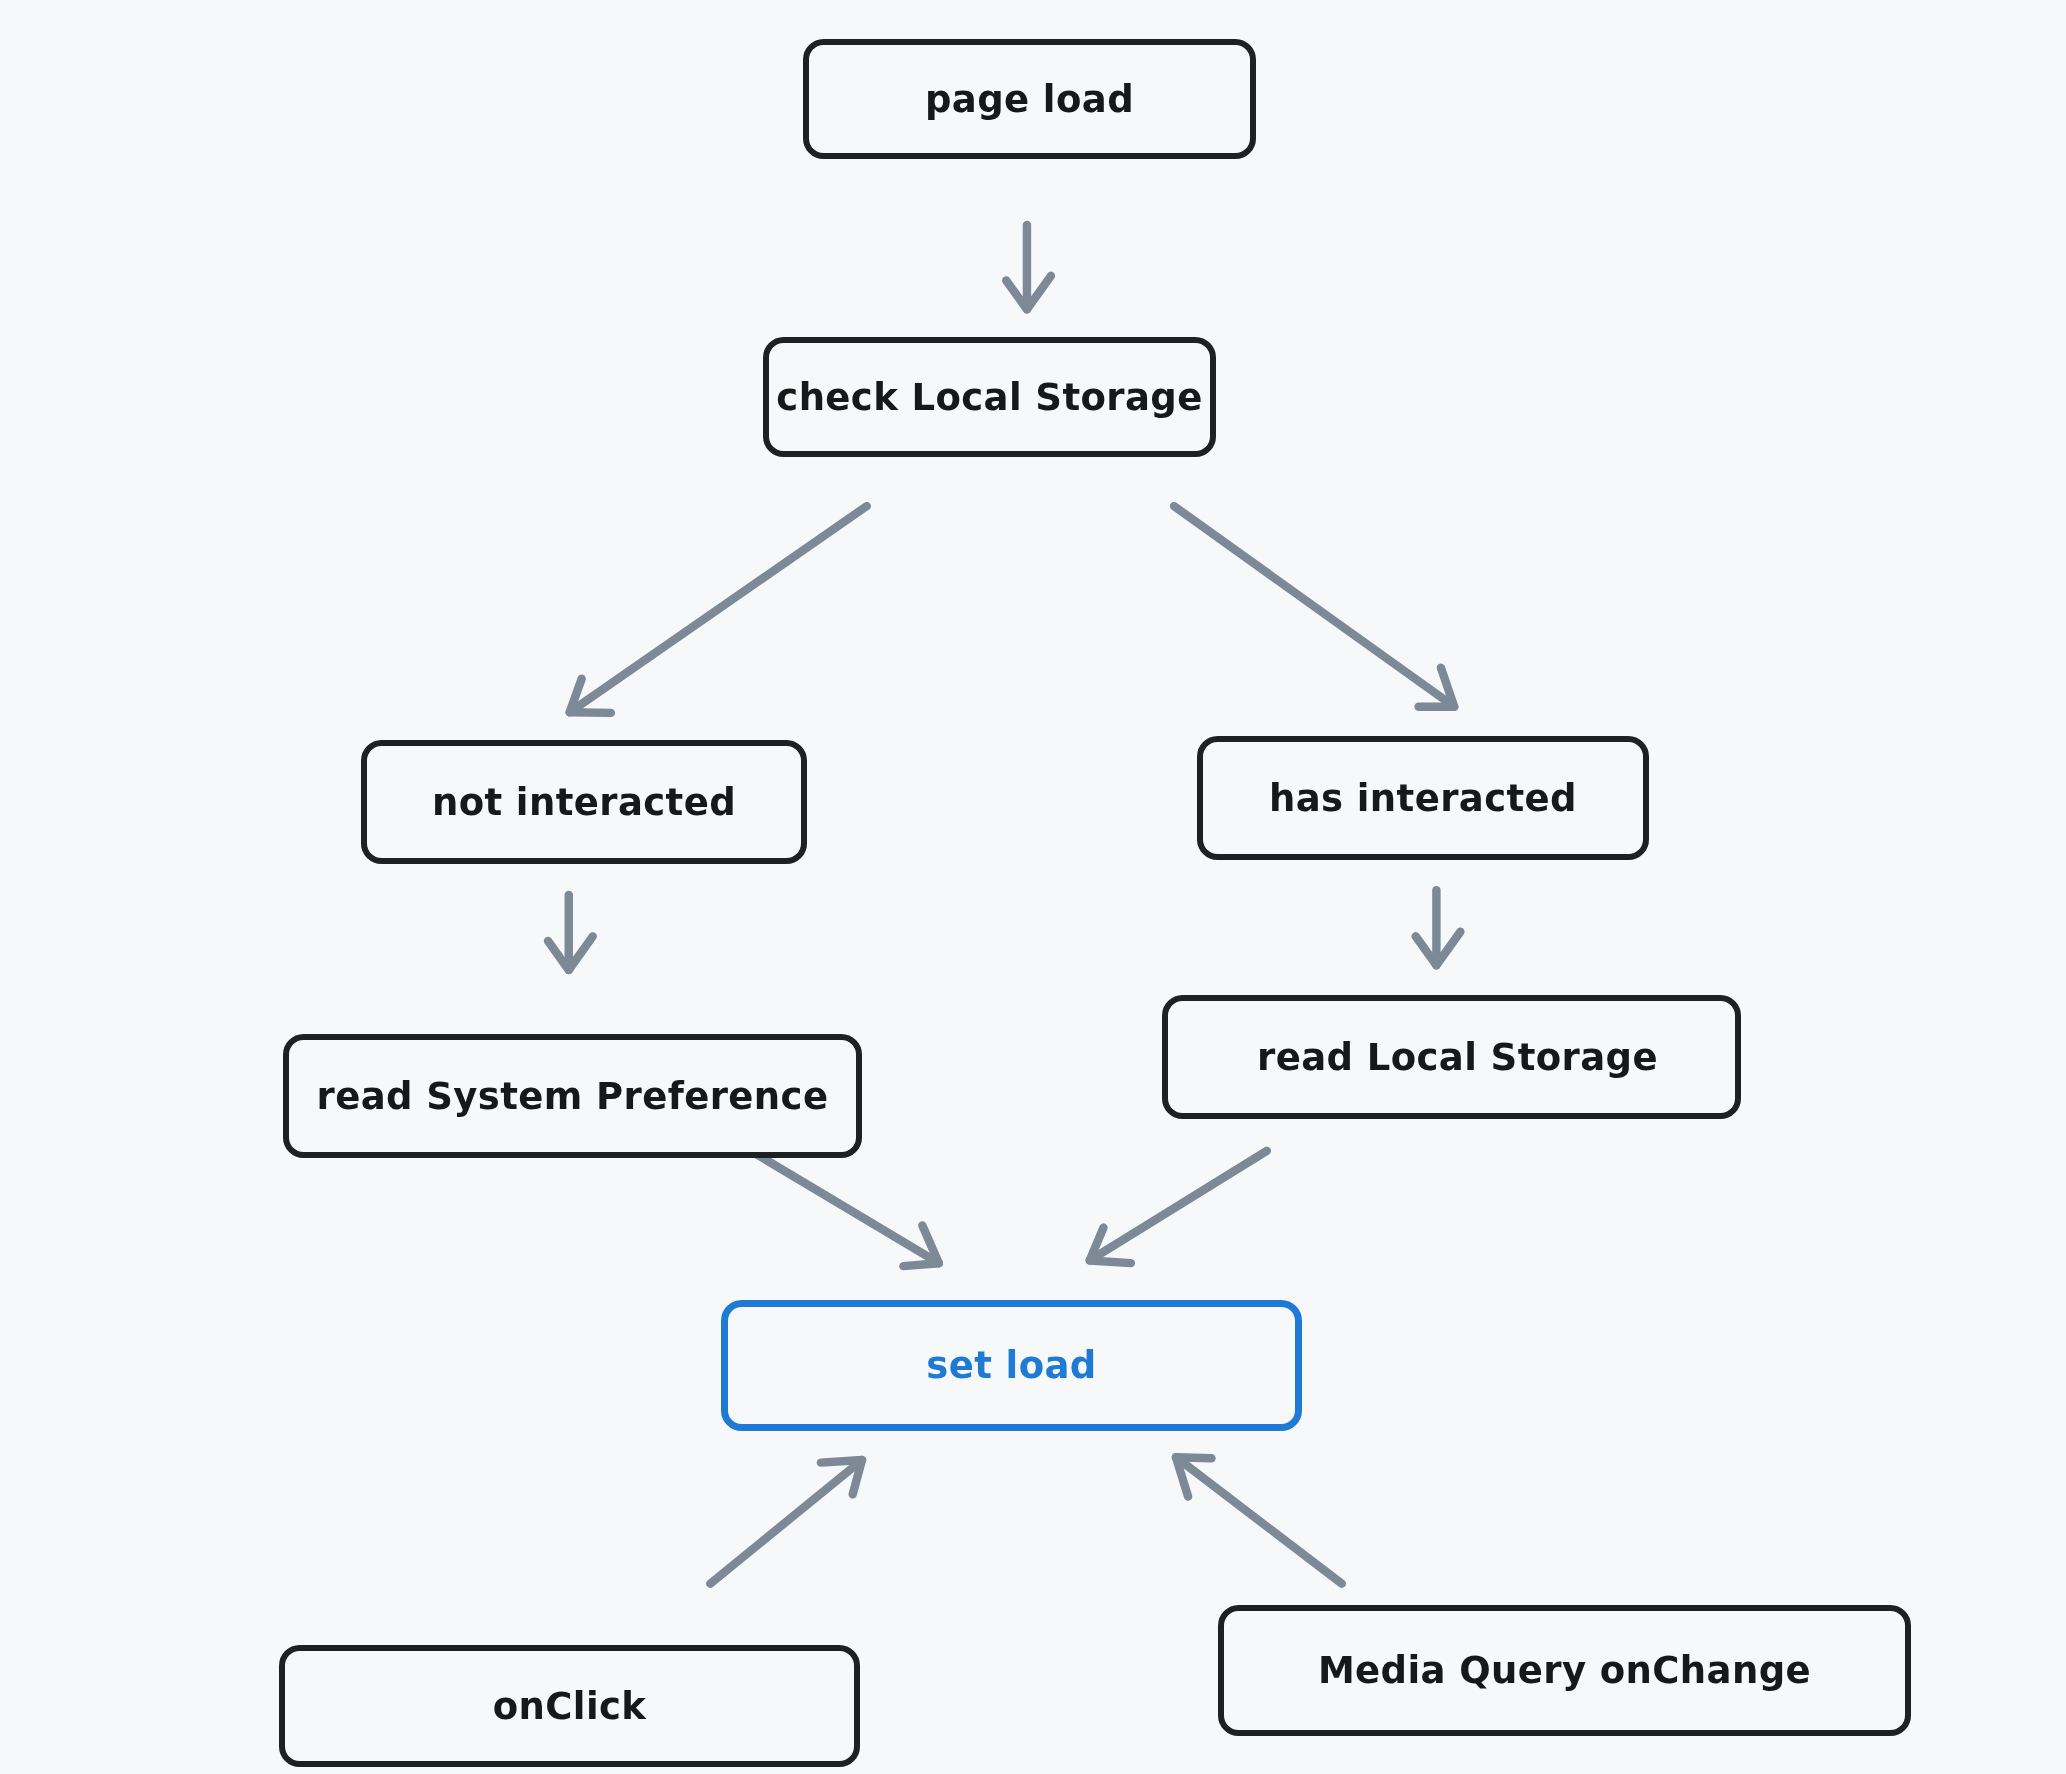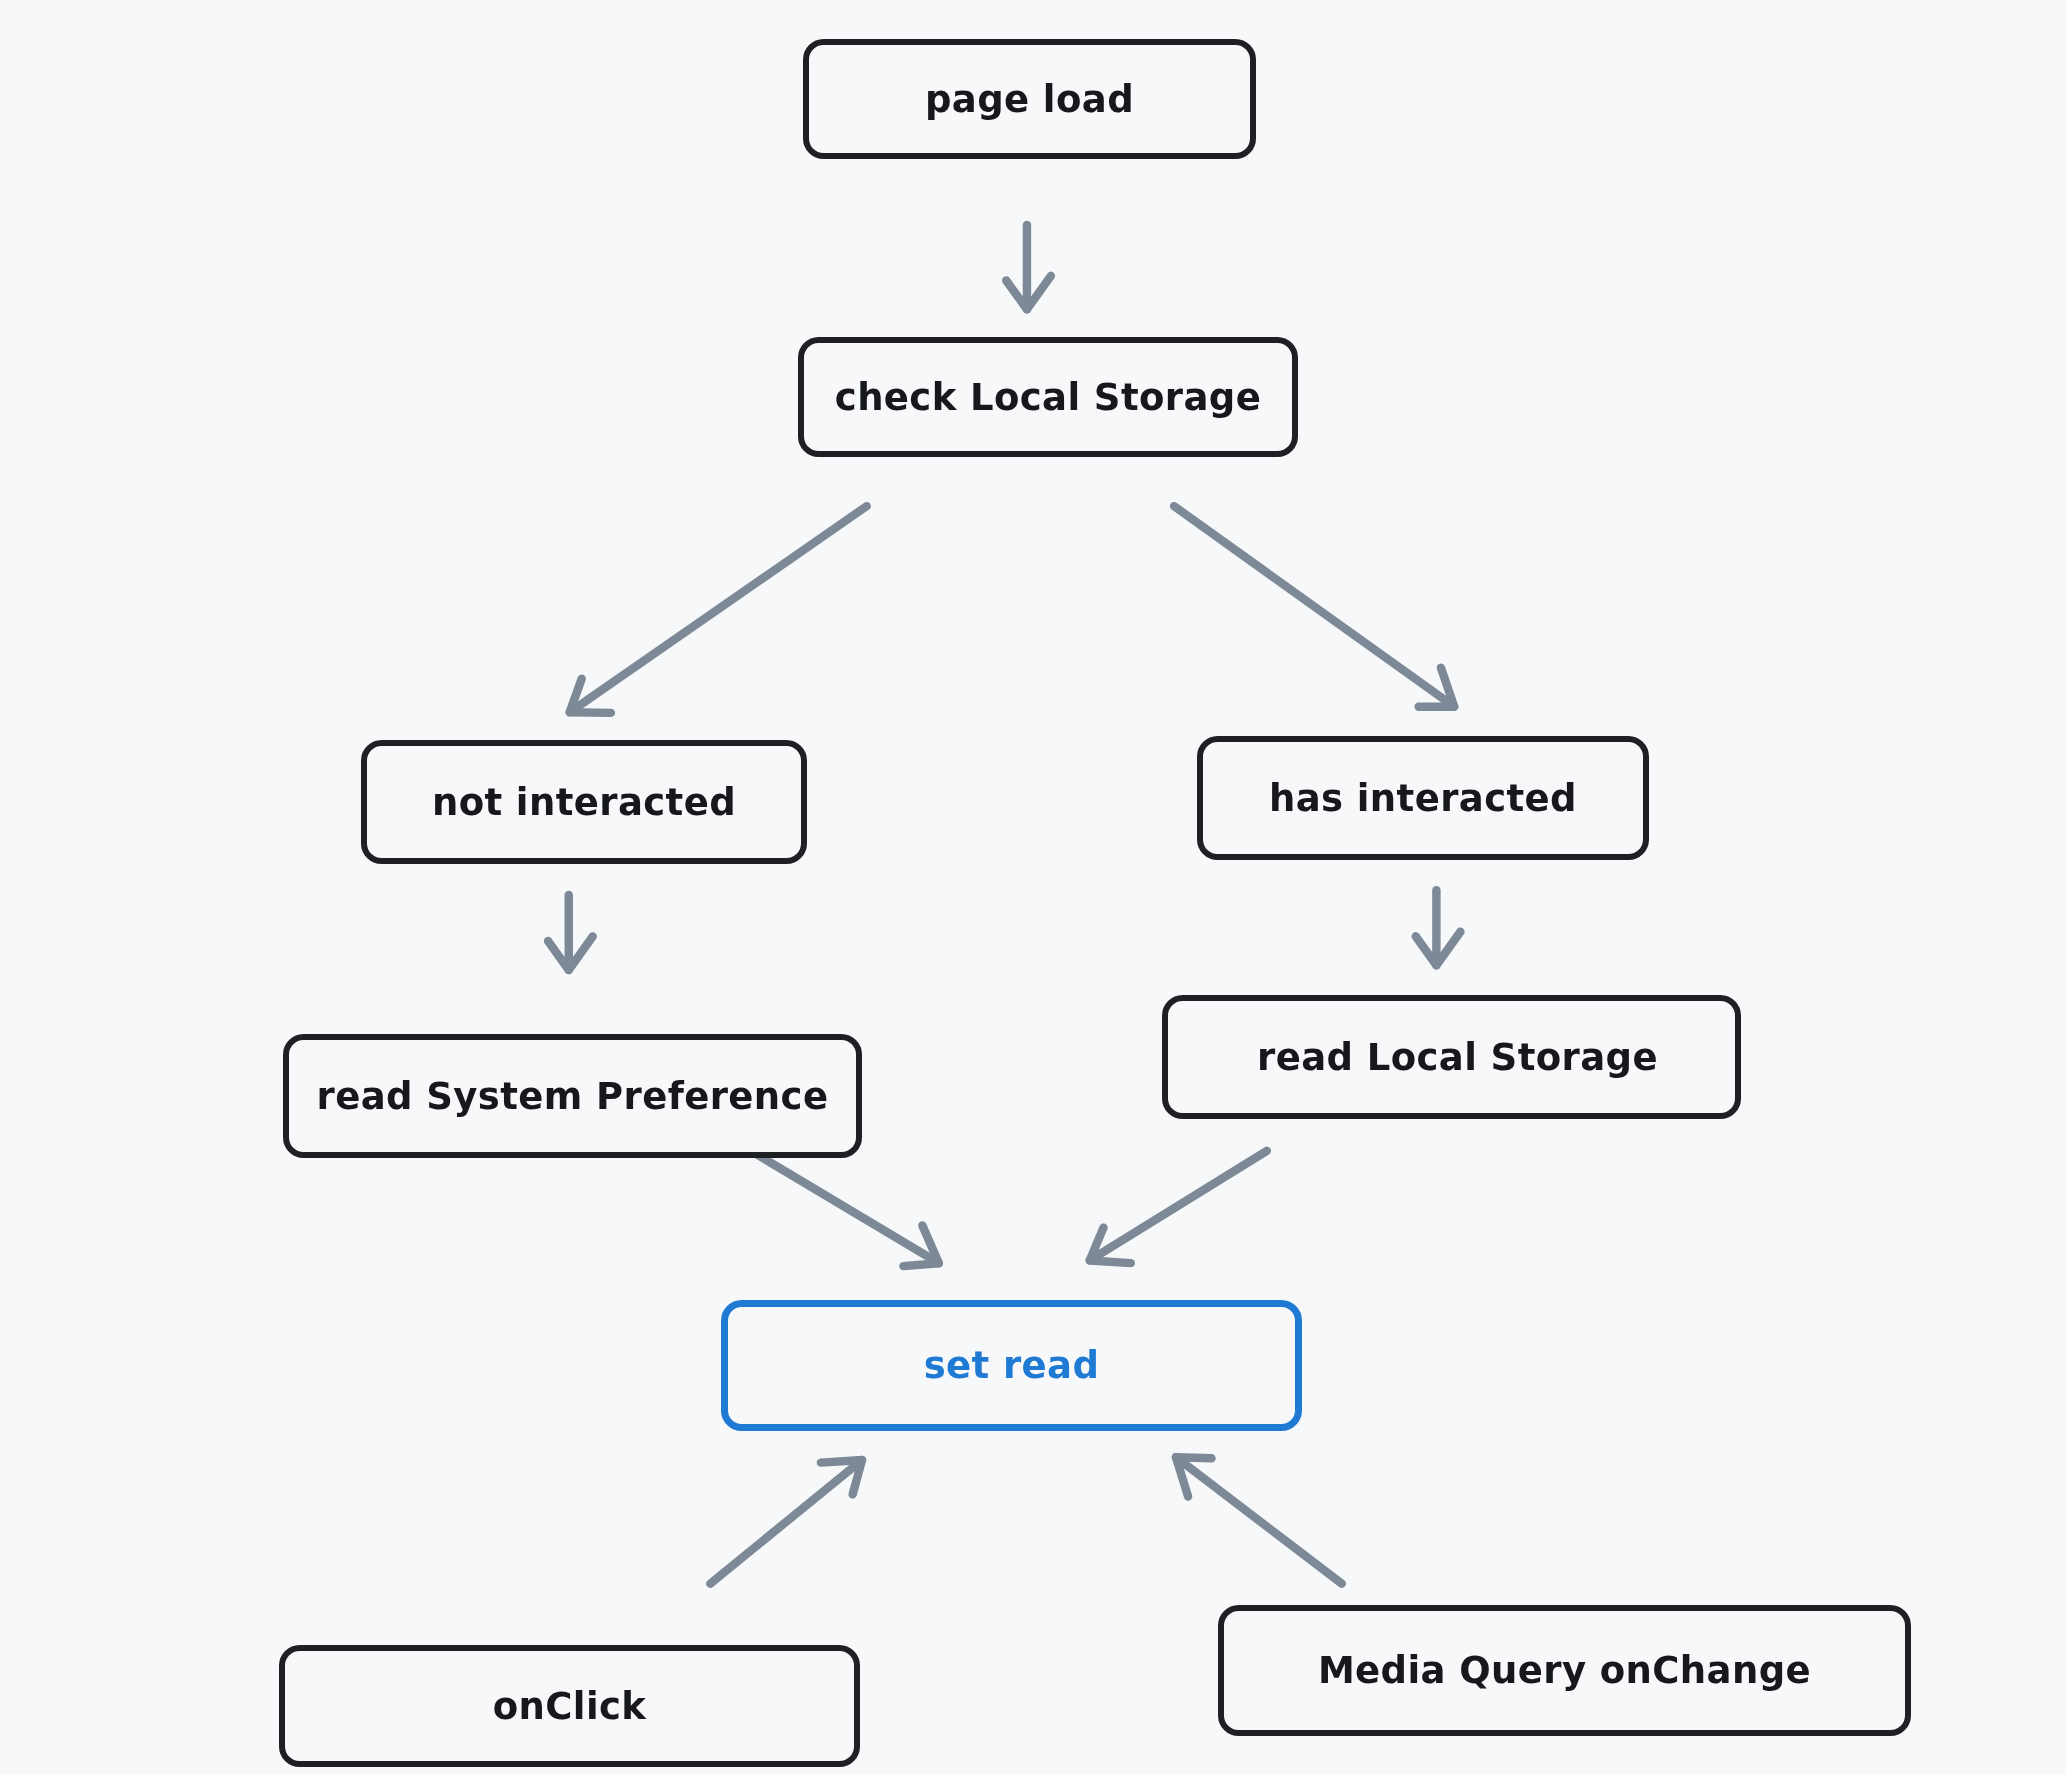--- a/index.html
+++ b/index.html
@@ -107,37 +107,37 @@
           <line x1="1432" y1="1690" x2="1255" y2="1555"></line>
           <path d="M 1293.0 1556.2 L 1255 1555 L 1268.0 1597.0"></path>
         </g>
       </g>
   </svg>
 
   <div id="nodes-group">
       <div class="node" style="left: 803px; top: 39px; width: 453px; height: 120px;">
         <span class="node-label">page load</span>
       </div>
-      <div class="node" style="left: 798px; top: 337px; width: 500px; height: 120px;">
+      <div class="node" style="left: 763px; top: 337px; width: 453px; height: 120px;">
         <span class="node-label">check Local Storage</span>
       </div>
       <div class="node" style="left: 361px; top: 740px; width: 446px; height: 124px;">
         <span class="node-label">not interacted</span>
       </div>
       <div class="node" style="left: 1197px; top: 736px; width: 452px; height: 124px;">
         <span class="node-label">has interacted</span>
       </div>
       <div class="node" style="left: 283px; top: 1034px; width: 579px; height: 124px;">
         <span class="node-label">read System Preference</span>
       </div>
       <div class="node" style="left: 1162px; top: 995px; width: 579px; height: 124px; padding-left: 12px;">
         <span class="node-label">read Local Storage</span>
       </div>
       <div class="node accent" style="left: 721px; top: 1300px; width: 581px; height: 131px;">
-        <span class="node-label">set read</span>
+        <span class="node-label">set load</span>
       </div>
       <div class="node" style="left: 279px; top: 1617px; width: 581px; height: 122px; margin-top: 28px;">
         <span class="node-label">onClick</span>
       </div>
       <div class="node" style="left: 1218px; top: 1605px; width: 693px; height: 131px;">
         <span class="node-label">Media Query onChange</span>
       </div>
     </div>
 
 </div>

